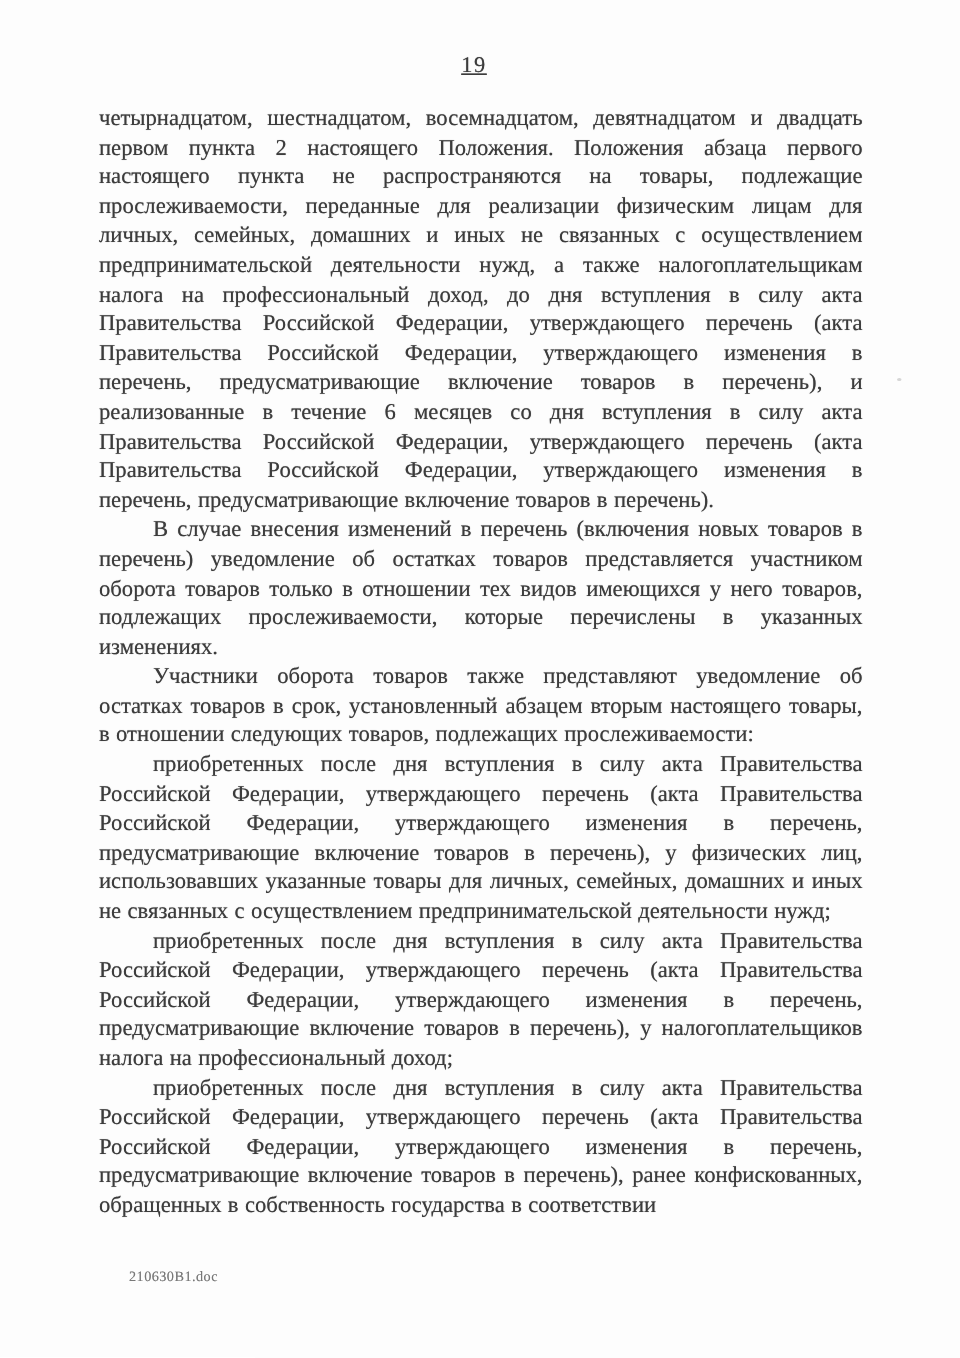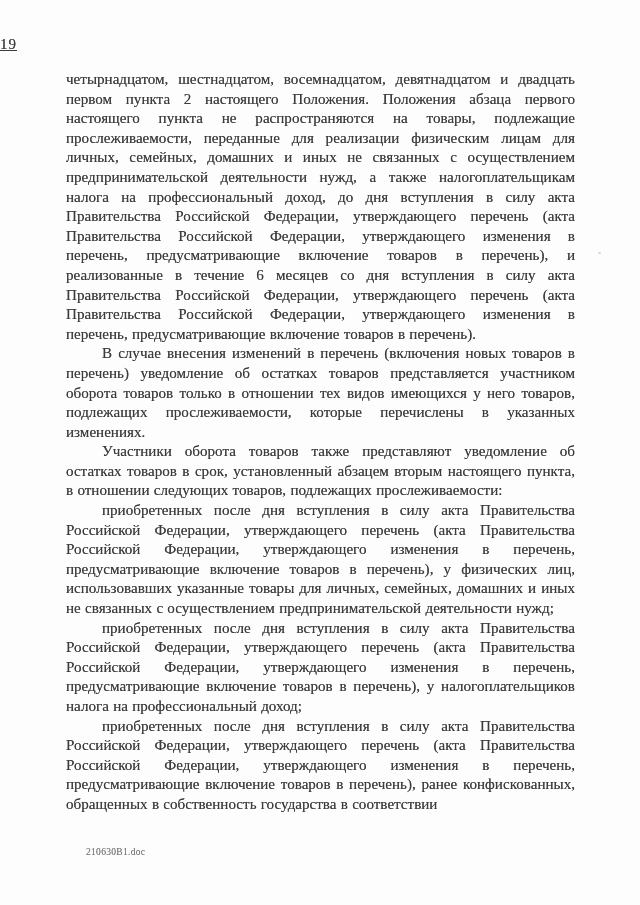--- a/index.html
+++ b/index.html
@@ -14,20 +14,21 @@
     background: #fdfdfd;
     font-family: "Liberation Serif", "DejaVu Serif", serif;
     color: #3c3c3c;
     overflow: hidden;
   }
   .page-number {
     position: absolute;
     top: 36px;
     left: 0;
     width: 632px; 
+    text-align: center;
     font-size: 15px;
     letter-spacing: 1px;
     text-shadow: 0 0 0.5px rgba(70,70,70,0.75);
     text-decoration: underline;
   }
   .content {
     position: absolute;
     top: 70px;
     left: 66px;
     width: 509px;
@@ -70,21 +71,21 @@
 </head>
 <body>
 
 <div class="page">
 
   <div class="page-number">19</div>
 
   <div class="content">
     <p class="continuation">четырнадцатом, шестнадцатом, восемнадцатом, девятнадцатом и двадцать первом пункта 2 настоящего Положения. Положения абзаца первого настоящего пункта не распространяются на товары, подлежащие прослеживаемости, переданные для реализации физическим лицам для личных, семейных, домашних и иных не связанных с осуществлением предпринимательской деятельности нужд, а также налогоплательщикам налога на профессиональный доход, до дня вступления в силу акта Правительства Российской Федерации, утверждающего перечень (акта Правительства Российской Федерации, утверждающего изменения в перечень, предусматривающие включение товаров в перечень), и реализованные в течение 6 месяцев со дня вступления в силу акта Правительства Российской Федерации, утверждающего перечень (акта Правительства Российской Федерации, утверждающего изменения в перечень, предусматривающие включение товаров в перечень).</p>
     <p>В случае внесения изменений в перечень (включения новых товаров в перечень) уведомление об остатках товаров представляется участником оборота товаров только в отношении тех видов имеющихся у него товаров, подлежащих прослеживаемости, которые перечислены в указанных изменениях.</p>
-    <p>Участники оборота товаров также представляют уведомление об остатках товаров в срок, установленный абзацем вторым настоящего пункта, в отношении следующих товаров, подлежащих прослеживаемости:</p>
+    <p>Участники оборота товаров также представляют уведомление об остатках товаров в срок, установленный абзацем вторым настоящего товары, в отношении следующих товаров, подлежащих прослеживаемости:</p>
     <p>приобретенных после дня вступления в силу акта Правительства Российской Федерации, утверждающего перечень (акта Правительства Российской Федерации, утверждающего изменения в перечень, предусматривающие включение товаров в перечень), у физических лиц, использовавших указанные товары для личных, семейных, домашних и иных не связанных с осуществлением предпринимательской деятельности нужд;</p>
     <p>приобретенных после дня вступления в силу акта Правительства Российской Федерации, утверждающего перечень (акта Правительства Российской Федерации, утверждающего изменения в перечень, предусматривающие включение товаров в перечень), у налогоплательщиков налога на профессиональный доход;</p>
     <p>приобретенных после дня вступления в силу акта Правительства Российской Федерации, утверждающего перечень (акта Правительства Российской Федерации, утверждающего изменения в перечень, предусматривающие включение товаров в перечень), ранее конфискованных, обращенных в собственность государства в соответствии</p>
   </div>
 
   <div class="scan-speck"></div>
 
   <div class="footer">210630B1.doc</div>
 
 </div>

